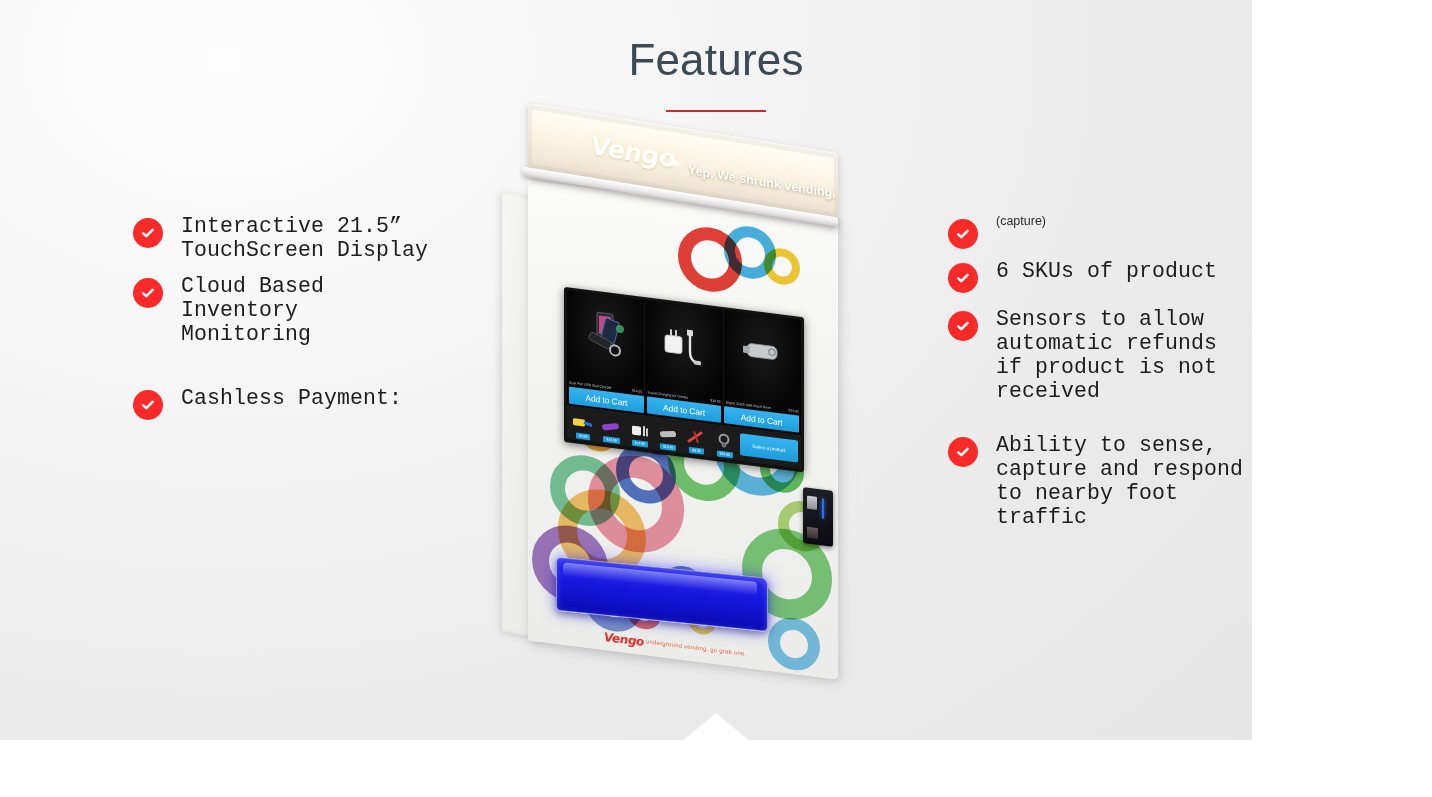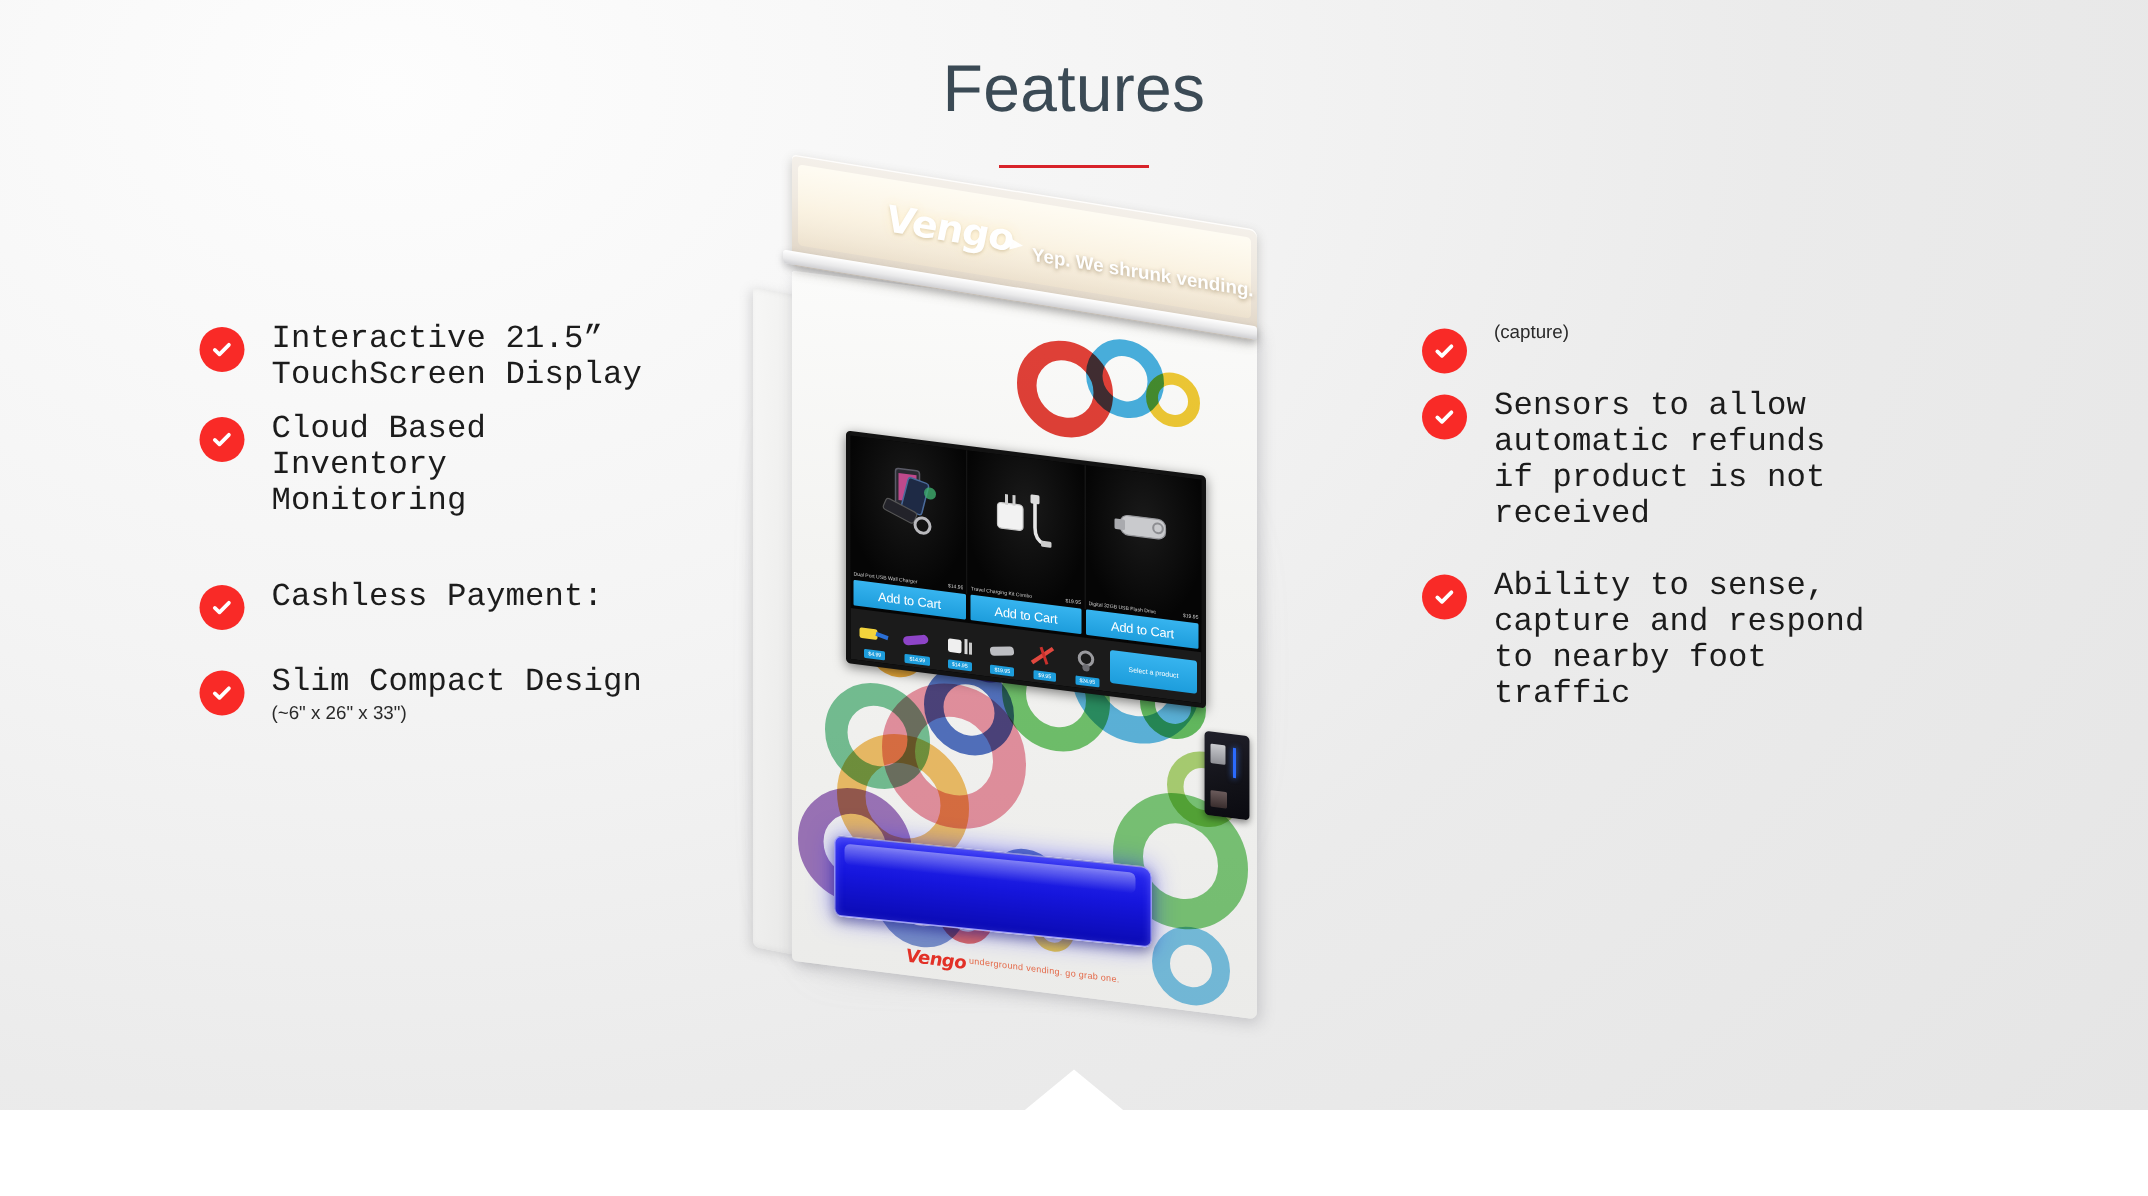--- a/index.html
+++ b/index.html
@@ -8,21 +8,21 @@
     font-family: "Liberation Sans", sans-serif;
     background: #ffffff;
     overflow: hidden;
     position: relative;
   }
 
   
   #slide {
     position: absolute;
     left: 0; top: 0;
-    width: 1432px; height: 740px;
+    width: 1252px; height: 740px;
     background:
       radial-gradient(ellipse 1500px 1100px at 18% 8%, #fdfdfd 0%, #f4f4f4 35%, #ebebeb 62%, #e5e5e5 100%);
     overflow: hidden;
   }
   #bottom-strip {
     position: absolute;
     left: 0; top: 740px;
     width: 1432px; height: 57px;
     background: #ffffff;
   }
@@ -415,42 +415,42 @@
 
     <div class="feature-item">
       <span class="check-badge">
         <svg width="16" height="16" viewBox="0 0 16 16" aria-hidden="true">
           <path d="M3.2 8.3 L6.3 11.2 L12.6 4.9" fill="none" stroke="#ffffff" stroke-width="2.5" stroke-linecap="round" stroke-linejoin="round"></path>
         </svg>
       </span>
       <div class="feature-title">Cashless Payment:</div>
     </div>
 
-    <div class="feature-item">
-      <span class="check-badge">
-        <svg width="16" height="16" viewBox="0 0 16 16" aria-hidden="true">
-          <path d="M3.2 8.3 L6.3 11.2 L12.6 4.9" fill="none" stroke="#ffffff" stroke-width="2.5" stroke-linecap="round" stroke-linejoin="round"></path>
-        </svg>
-      </span>
-      <div class="feature-title">Slim Compact Design</div>
-      <div class="feature-sub">(~6" x 26" x 33")</div>
-    </div>
   </div>
 
   <div id="col-right" class="feature-col">
 
     <div class="feature-item">
       <span class="check-badge">
         <svg width="16" height="16" viewBox="0 0 16 16" aria-hidden="true">
           <path d="M3.2 8.3 L6.3 11.2 L12.6 4.9" fill="none" stroke="#ffffff" stroke-width="2.5" stroke-linecap="round" stroke-linejoin="round"></path>
         </svg>
       </span>
       <div class="feature-sub">(capture)</div>
     </div>
 
+    <div class="feature-item">
+      <span class="check-badge">
+        <svg width="16" height="16" viewBox="0 0 16 16" aria-hidden="true">
+          <path d="M3.2 8.3 L6.3 11.2 L12.6 4.9" fill="none" stroke="#ffffff" stroke-width="2.5" stroke-linecap="round" stroke-linejoin="round"></path>
+        </svg>
+      </span>
+      <div class="feature-title">6 SKUs of product</div>
+      <div class="feature-sub"></div>
+    </div>
 
     <div class="feature-item">
       <span class="check-badge">
         <svg width="16" height="16" viewBox="0 0 16 16" aria-hidden="true">
           <path d="M3.2 8.3 L6.3 11.2 L12.6 4.9" fill="none" stroke="#ffffff" stroke-width="2.5" stroke-linecap="round" stroke-linejoin="round"></path>
         </svg>
       </span>
       <div class="feature-title">Sensors to allow automatic refunds if product is not received</div>
       <div class="feature-sub"></div>
     </div>

